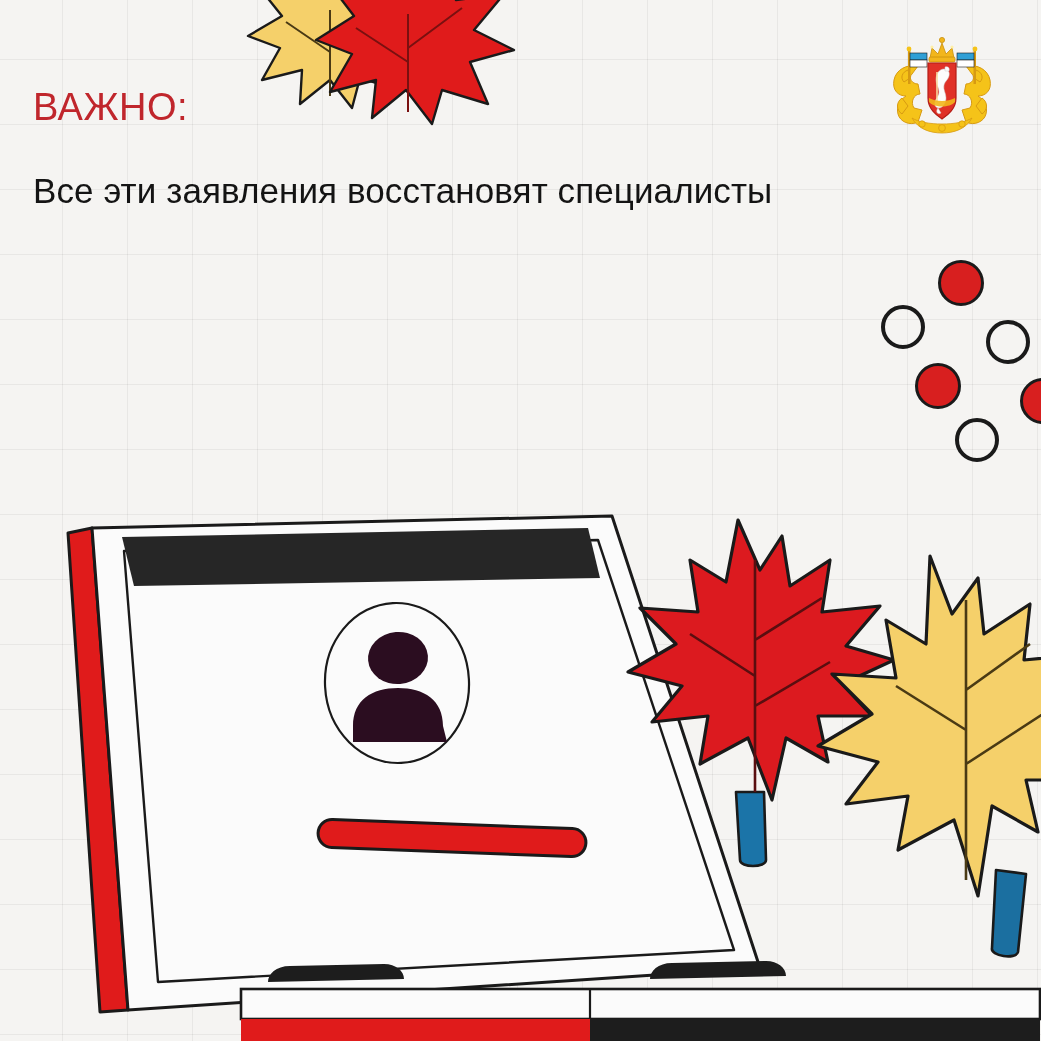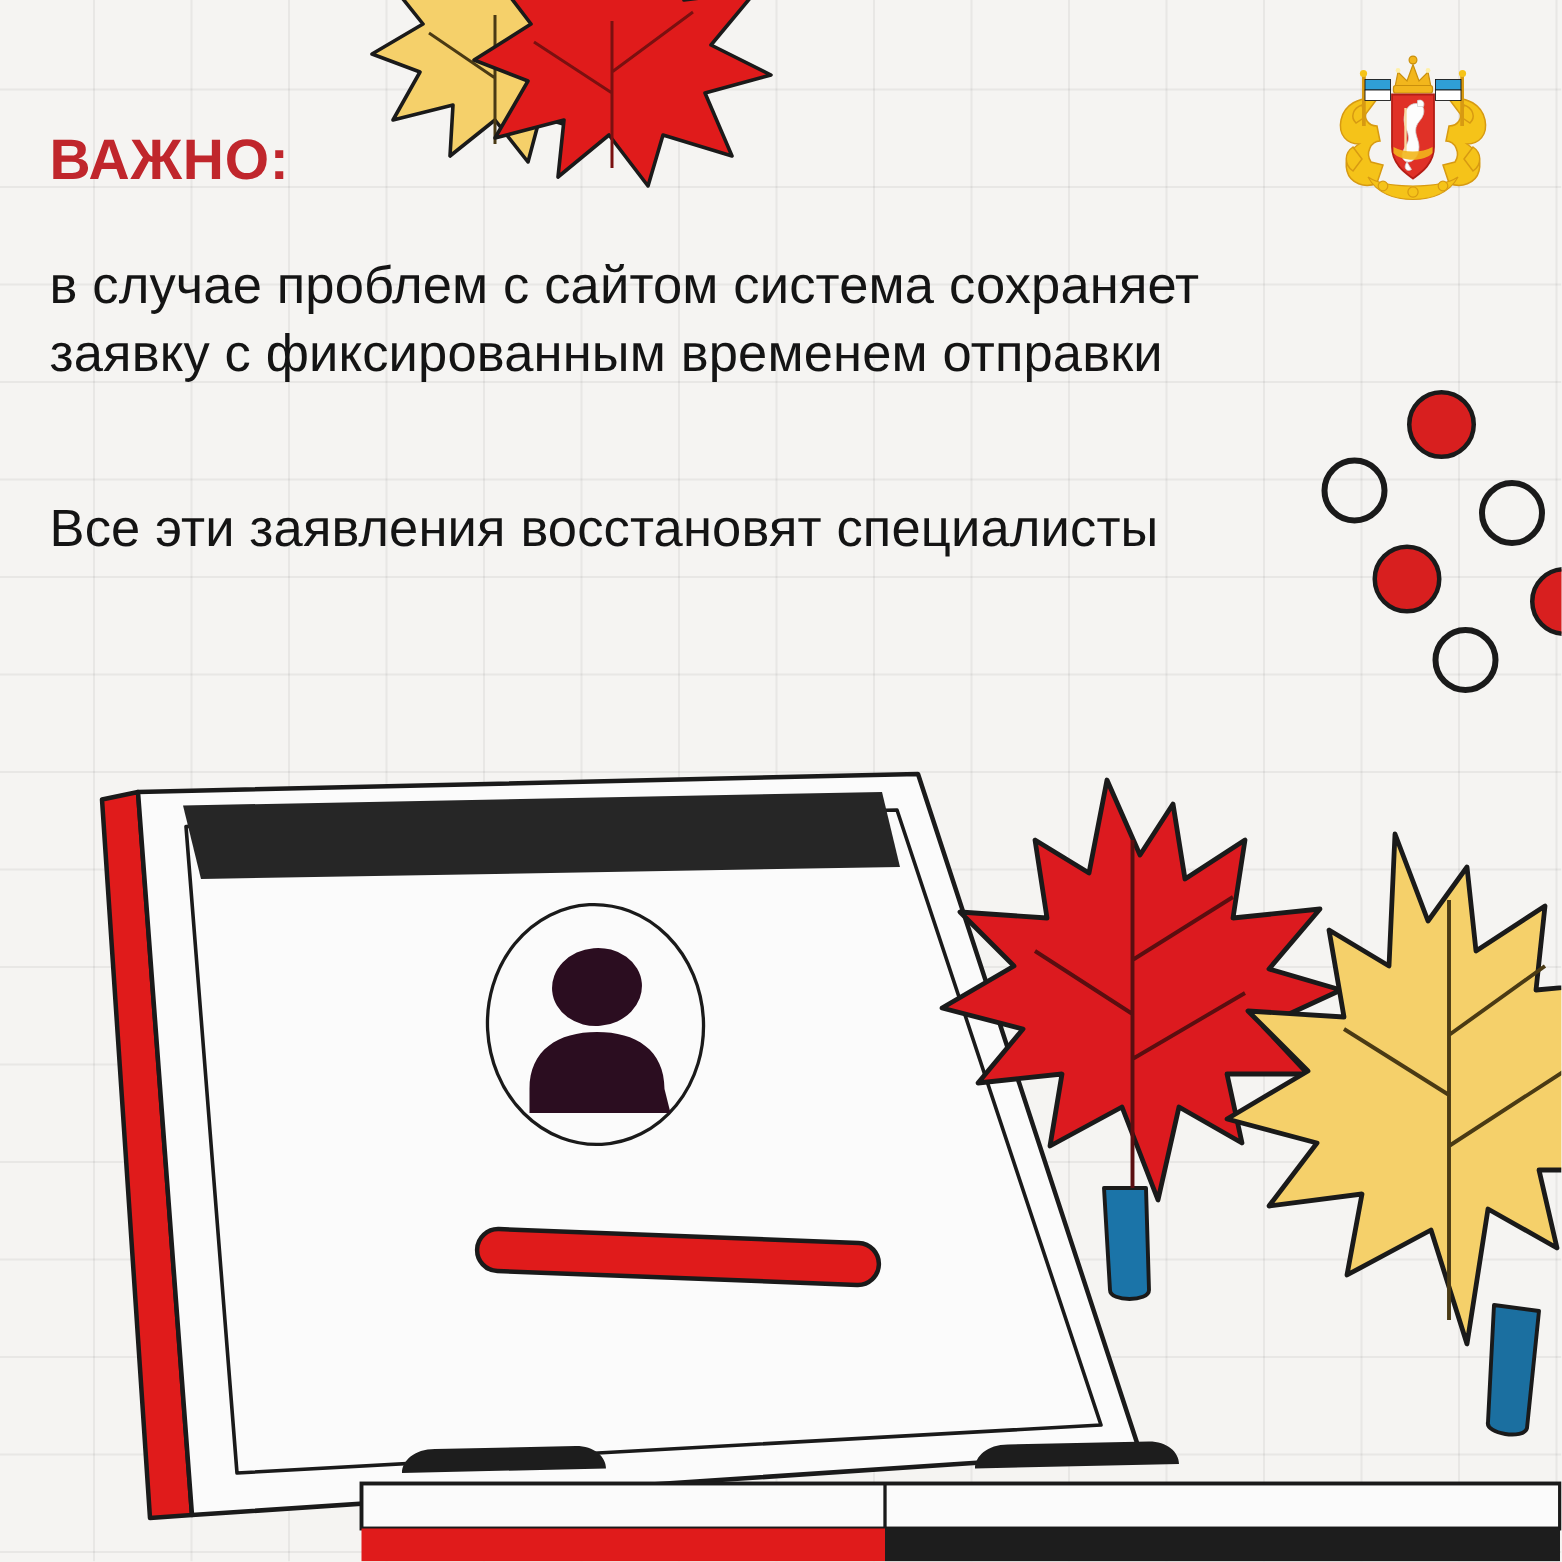--- a/index.html
+++ b/index.html
@@ -22,21 +22,21 @@
     background-image:
       linear-gradient(to right, rgba(0,0,0,0.055) 1px, transparent 1px),
       linear-gradient(to bottom, rgba(0,0,0,0.055) 1px, transparent 1px);
     background-size:65px 65px;
     background-position:-3px -6px;
     pointer-events:none;
   }
   
   #headline{
     position:absolute;left:33px;top:88px;
-    font-size:38px;font-weight:700;letter-spacing:.5px;
+    font-size:38px;font-weight:400;letter-spacing:.5px;
     color:#c0262c;
     line-height:1;
     white-space:nowrap;
   }
   #body-copy{
     position:absolute;left:33px;top:168px;
     width:790px;
   }
   .para{
     font-size:35px;
@@ -82,21 +82,20 @@
       <path d="M400,-70 L424,-22 L470,-44 L456,0 L504,-6 L474,30 L514,50 L470,62
                L488,104 L442,90 L432,124 L406,90 L372,118 L376,80 L330,92 L352,54
                L316,40 L354,16 L328,-18 L372,-12 L376,-56 Z" fill="#e01b1b" stroke="#1a1a1a" stroke-width="2.4" stroke-linejoin="round"></path>
       <path d="M408,112 L408,14 M408,48 L462,8 M408,62 L356,28" fill="none" stroke="#7a1010" stroke-width="2"></path>
     </g>
   </svg>
 
   <div id="headline">ВАЖНО:</div>
 
   <div id="body-copy">
-    <div class="para">в случае проблем с сайтом система сохраняет заявку с фиксированным временем отправки</div>
     <div class="para">Все эти заявления восстановят специалисты</div>
   </div>
 
   <svg id="emblem" viewBox="0 0 108 100" xmlns="http://www.w3.org/2000/svg">
 
     <g fill="#f5c319" stroke="#d79a12" stroke-width="1">
       <path d="M30,30 C18,28 8,34 6,44 C4,54 10,60 18,60 C12,64 8,70 10,78
                C12,86 22,90 30,86 L34,74 L26,72 C22,66 26,58 32,58 L30,48
                C24,48 20,42 24,38 Z"></path>
       <path d="M20,34 C14,36 12,42 16,46 L22,42 Z"></path>

